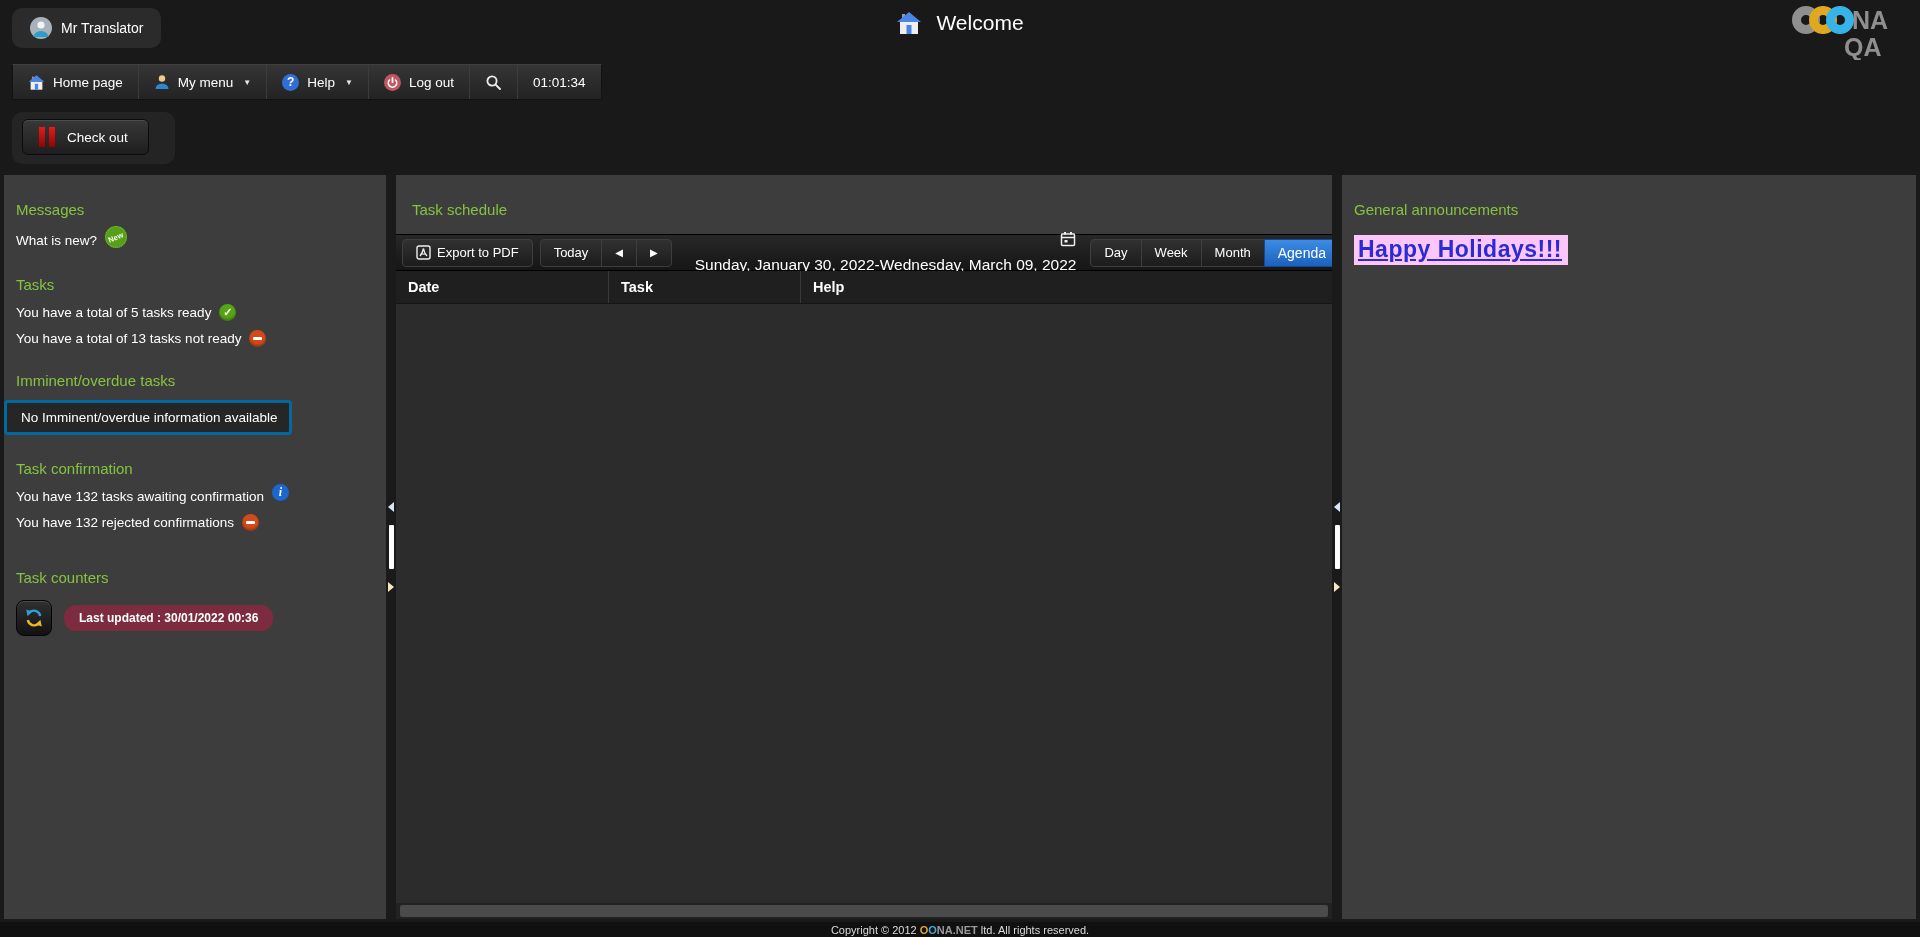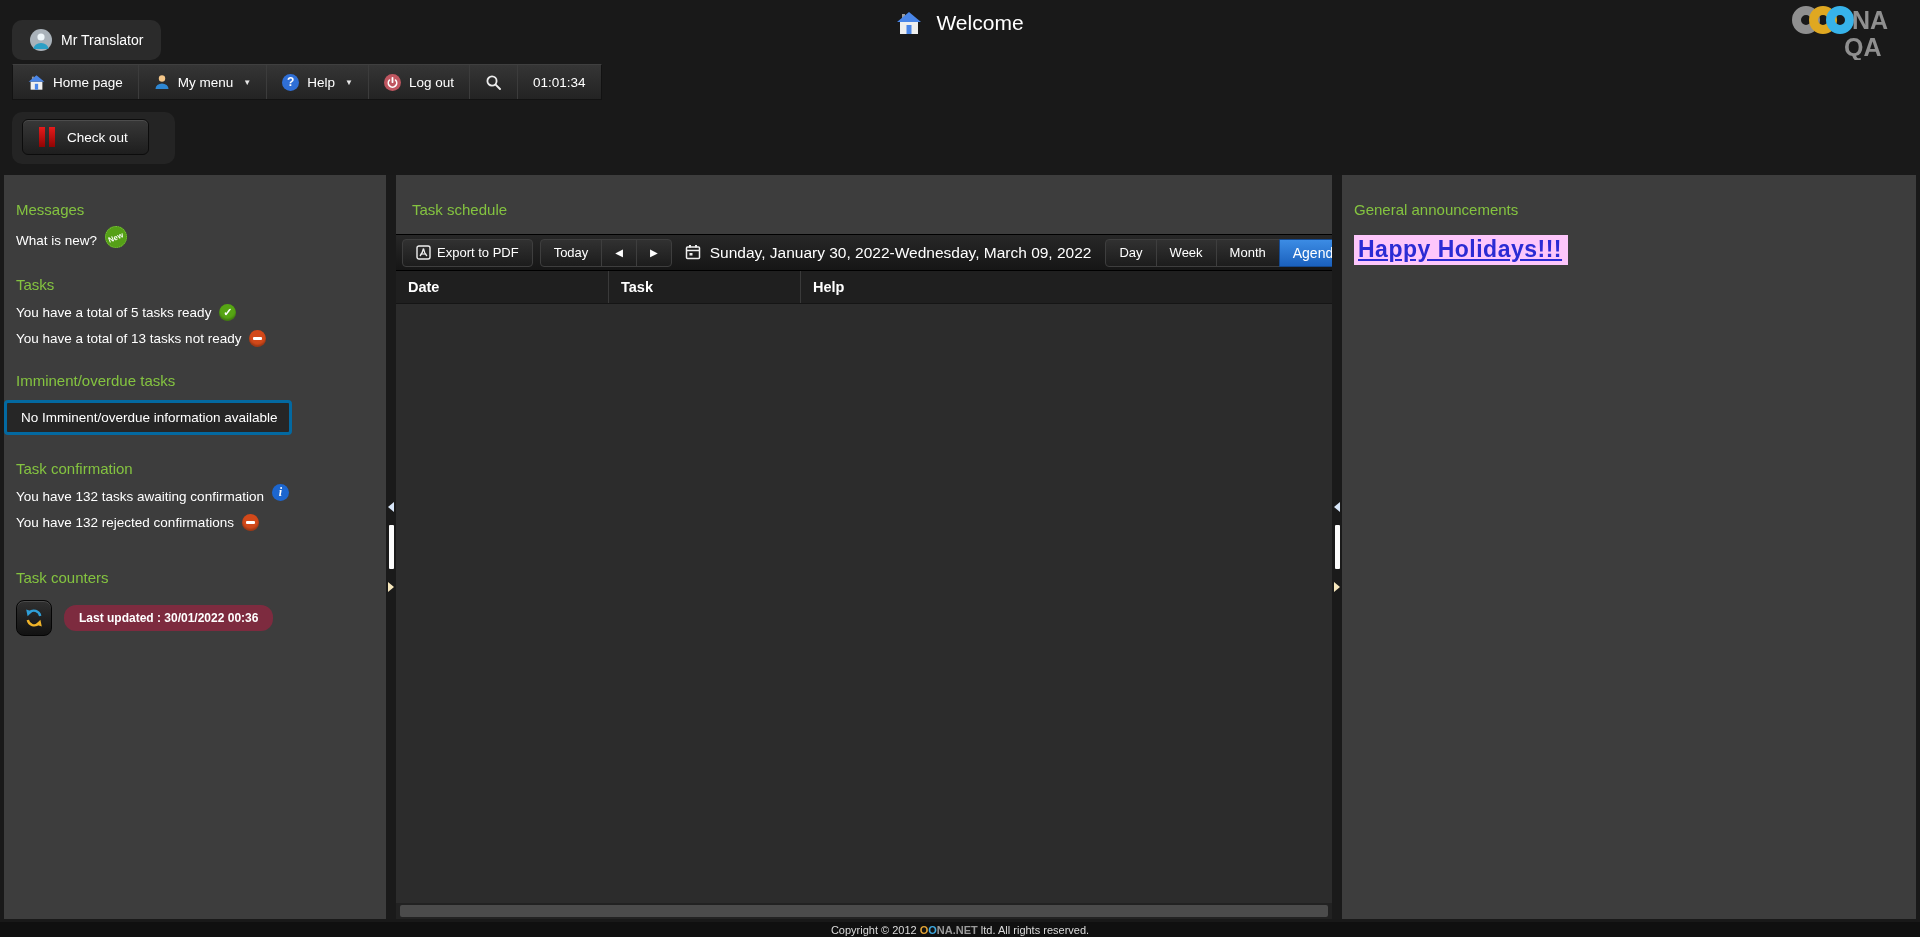--- a/index.html
+++ b/index.html
@@ -8,21 +8,21 @@
     width:1920px; height:937px; overflow:hidden;
     background:#191919;
     font-family:"Liberation Sans", sans-serif;
     display:flex; flex-direction:column;
     -webkit-font-smoothing:antialiased;
   }
 
   
   .top-header { height:56px; position:relative; flex:0 0 auto; }
   .user-btn {
-    position:absolute; left:12px; top:20px;
+    position:absolute; left:12px; top:8px;
     background:#2b2b2b; border-radius:10px;
     display:flex; align-items:center; gap:9px;
     padding:9px 18px; color:#fff; font-size:14px; cursor:pointer;
   }
   .welcome {
     position:absolute; left:0; right:0; top:10px;
     display:flex; justify-content:center; align-items:center; gap:14px;
     color:#fff; font-size:21px;
   }
   .logo { position:absolute; right:16px; top:4px; }
@@ -123,21 +123,21 @@
   }
   .btn-group { display:flex; }
   .btn-group .cbtn { border-radius:0; margin-left:-1px; }
   .btn-group .cbtn:first-child { border-radius:4px 0 0 4px; margin-left:0; }
   .btn-group .cbtn:last-child { border-radius:0 4px 4px 0; }
   .cbtn.active {
     background:linear-gradient(#3c8ce4,#1b61bd);
     border-color:#15498f; font-size:14px;
   }
   .arrow-glyph { font-size:10px; }
-  .date-label { color:#fff; font-size:15.5px; display:flex; align-items:flex-start; gap:9px; margin-left:6px; white-space:nowrap; }
+  .date-label { color:#fff; font-size:15.5px; display:flex; align-items:flex-end; gap:9px; margin-left:16px; white-space:nowrap;flex-direction:column; }
   .toolbar-spacer { flex:1; }
 
   .agenda-header { display:grid; grid-template-columns:213px 192px 1fr; background:#1f1f1f; border-bottom:1px solid #151515; flex:0 0 auto; }
   .agenda-col { padding:8px 12px; color:#fff; font-size:14.5px; font-weight:bold; border-right:1px solid #3a3a3a; }
   .agenda-col:last-child { border-right:none; }
   .agenda-body { flex:1; background:#2c2c2c; }
   .h-scroll { height:16px; background:#222; padding:2px 4px; flex:0 0 auto; }
   .h-scroll-thumb { height:12px; width:100%; background:#4b4b4b; border-radius:2px; cursor:pointer; }
 
   

